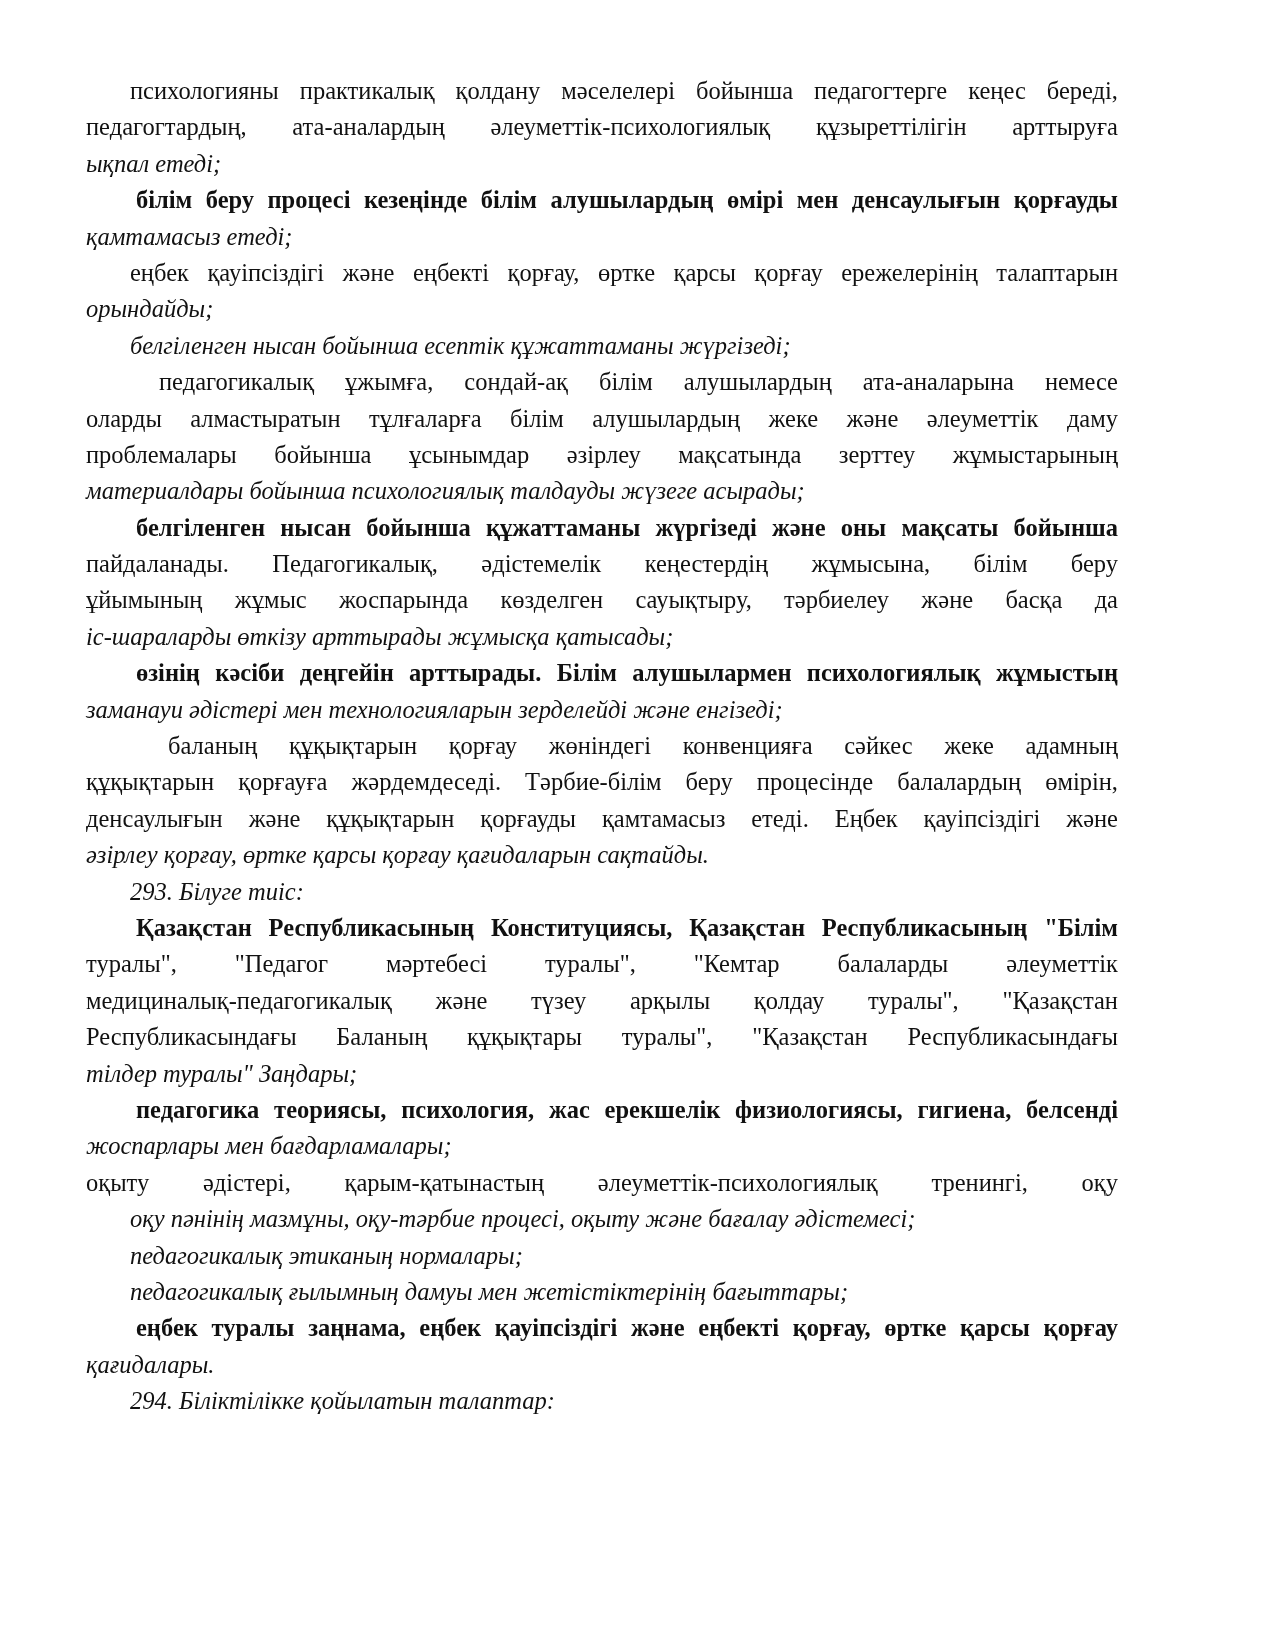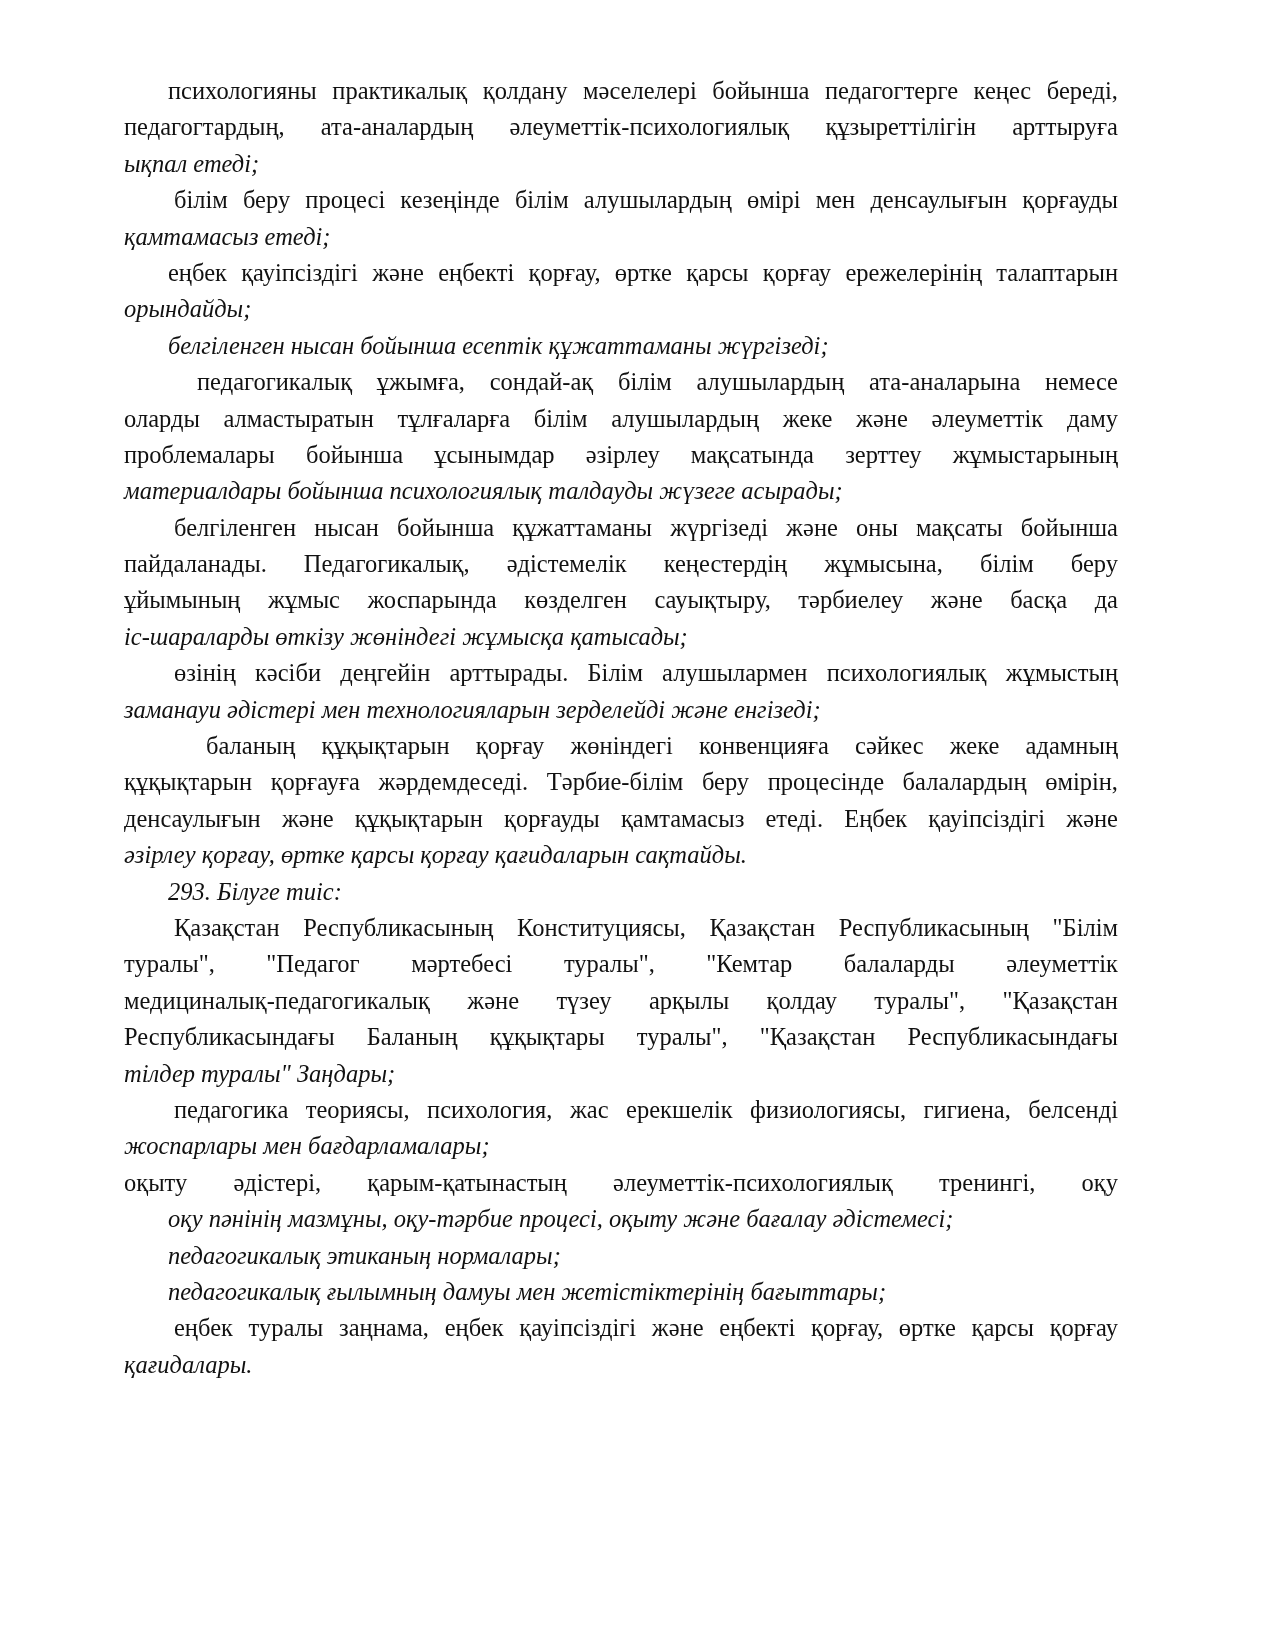--- a/index.html
+++ b/index.html
@@ -14,25 +14,24 @@
     color: #111111;
   }
   .para { margin: 0; }
   .line {
     display: block;
     height: 36.4px;
     line-height: 36.4px;
     white-space: nowrap;
     text-align: justify;
     text-align-last: justify;
-    margin-left: 38px;
   }
   .line.last { text-align-last: left; font-style: italic; }
   .ind1 { padding-left: 44px; }
-  .ind2 { padding-left: 50px; }
+  .ind2 { padding-left: 50px; font-weight: bold; }
   .ind3 { padding-left: 73px; }
   .ind4 { padding-left: 82px; }
 </style>
 </head>
 <body>
 
 <div class="page">
 
   <div class="para">
     <span class="line ind1">психологияны практикалық қолдану мәселелері бойынша педагогтерге кеңес береді,</span>
@@ -58,21 +57,21 @@
     <span class="line ind3">педагогикалық ұжымға, сондай-ақ білім алушылардың ата-аналарына немесе</span>
     <span class="line">оларды алмастыратын тұлғаларға білім алушылардың жеке және әлеуметтік даму</span>
     <span class="line">проблемалары бойынша ұсынымдар әзірлеу мақсатында зерттеу жұмыстарының</span>
     <span class="line last">материалдары бойынша психологиялық талдауды жүзеге асырады;</span>
   </div>
 
   <div class="para">
     <span class="line ind2">белгіленген нысан бойынша құжаттаманы жүргізеді және оны мақсаты бойынша</span>
     <span class="line">пайдаланады. Педагогикалық, әдістемелік кеңестердің жұмысына, білім беру</span>
     <span class="line">ұйымының жұмыс жоспарында көзделген сауықтыру, тәрбиелеу және басқа да</span>
-    <span class="line last">іс-шараларды өткізу жөніндегі жұмысқа қатысады;</span>
+    <span class="line last">іс-шараларды өткізу арттырады жұмысқа қатысады;</span>
   </div>
 
   <div class="para">
     <span class="line ind2">өзінің кәсіби деңгейін арттырады. Білім алушылармен психологиялық жұмыстың</span>
     <span class="line last">заманауи әдістері мен технологияларын зерделейді және енгізеді;</span>
   </div>
 
   <div class="para">
     <span class="line ind4">баланың құқықтарын қорғау жөніндегі конвенцияға сәйкес жеке адамның</span>
     <span class="line">құқықтарын қорғауға жәрдемдеседі. Тәрбие-білім беру процесінде балалардың өмірін,</span>
@@ -108,14 +107,17 @@
 
   <div class="para">
     <span class="line ind1 last">педагогикалық ғылымның дамуы мен жетістіктерінің бағыттары;</span>
   </div>
 
   <div class="para">
     <span class="line ind2">еңбек туралы заңнама, еңбек қауіпсіздігі және еңбекті қорғау, өртке қарсы қорғау</span>
     <span class="line last">қағидалары.</span>
   </div>
 
+  <div class="para">
+    <span class="line ind1 last">294. Біліктілікке қойылатын талаптар:</span>
+  </div>
 
 </div>
 
 </body></html>

